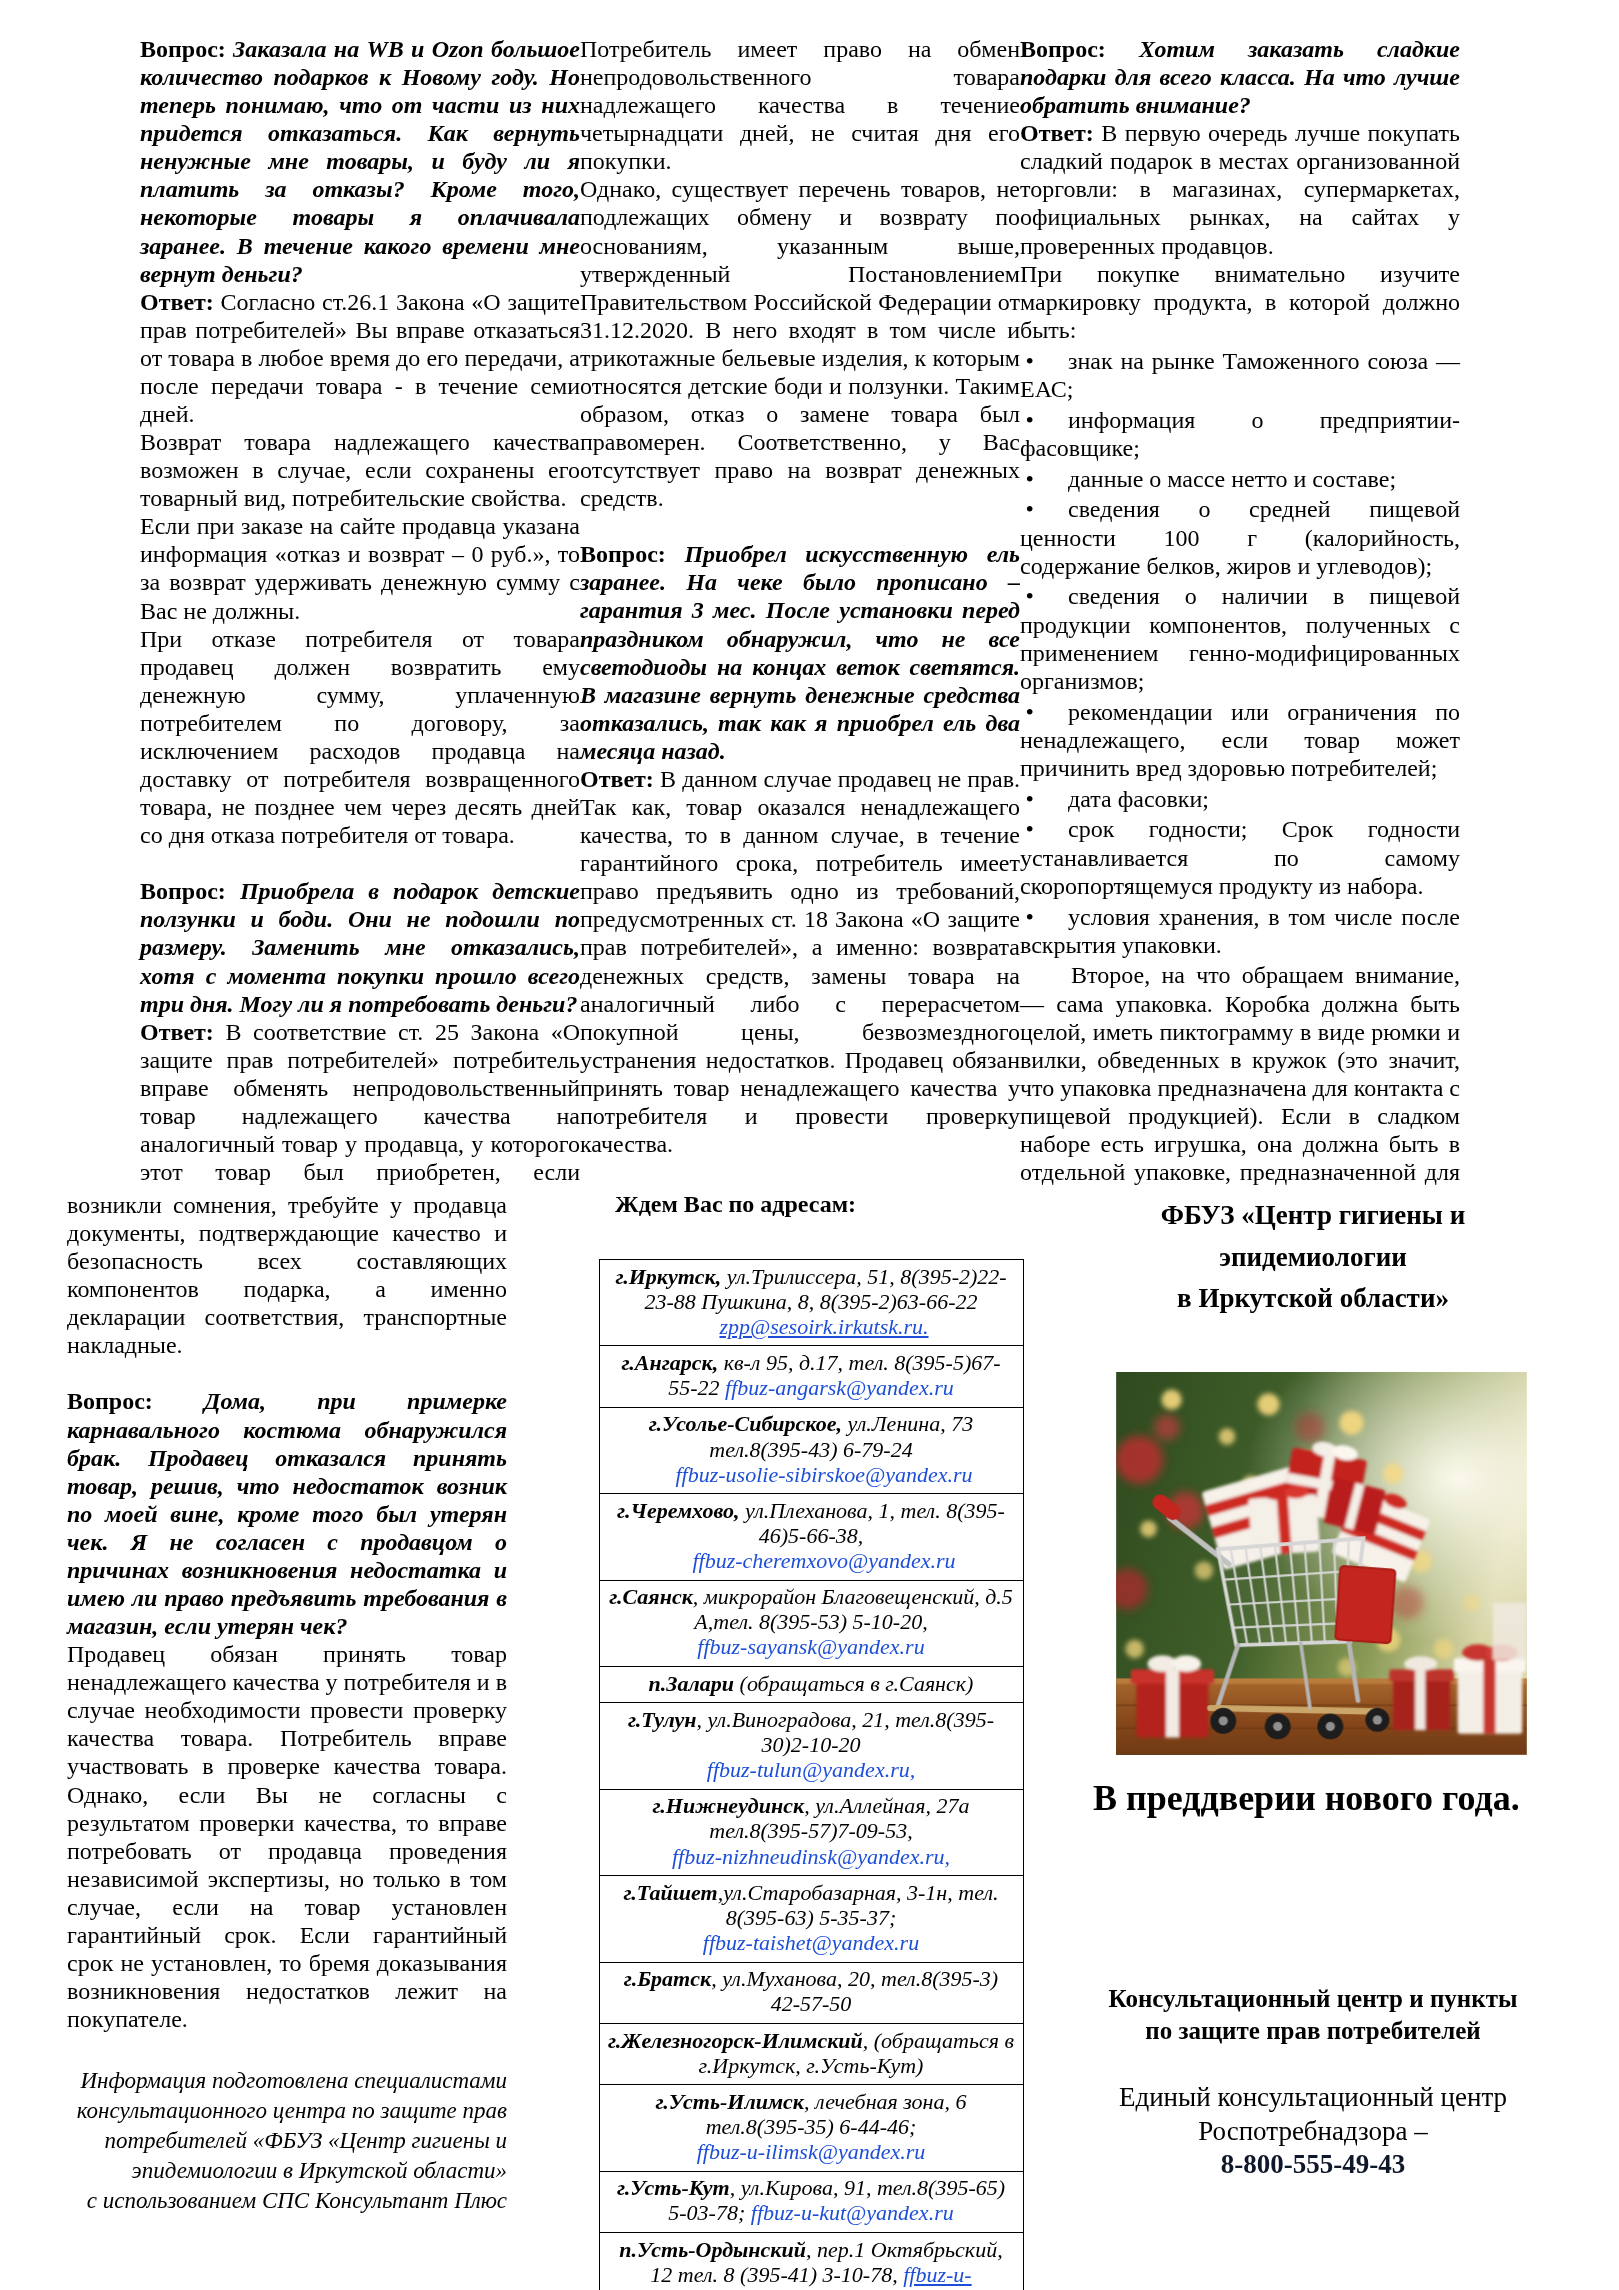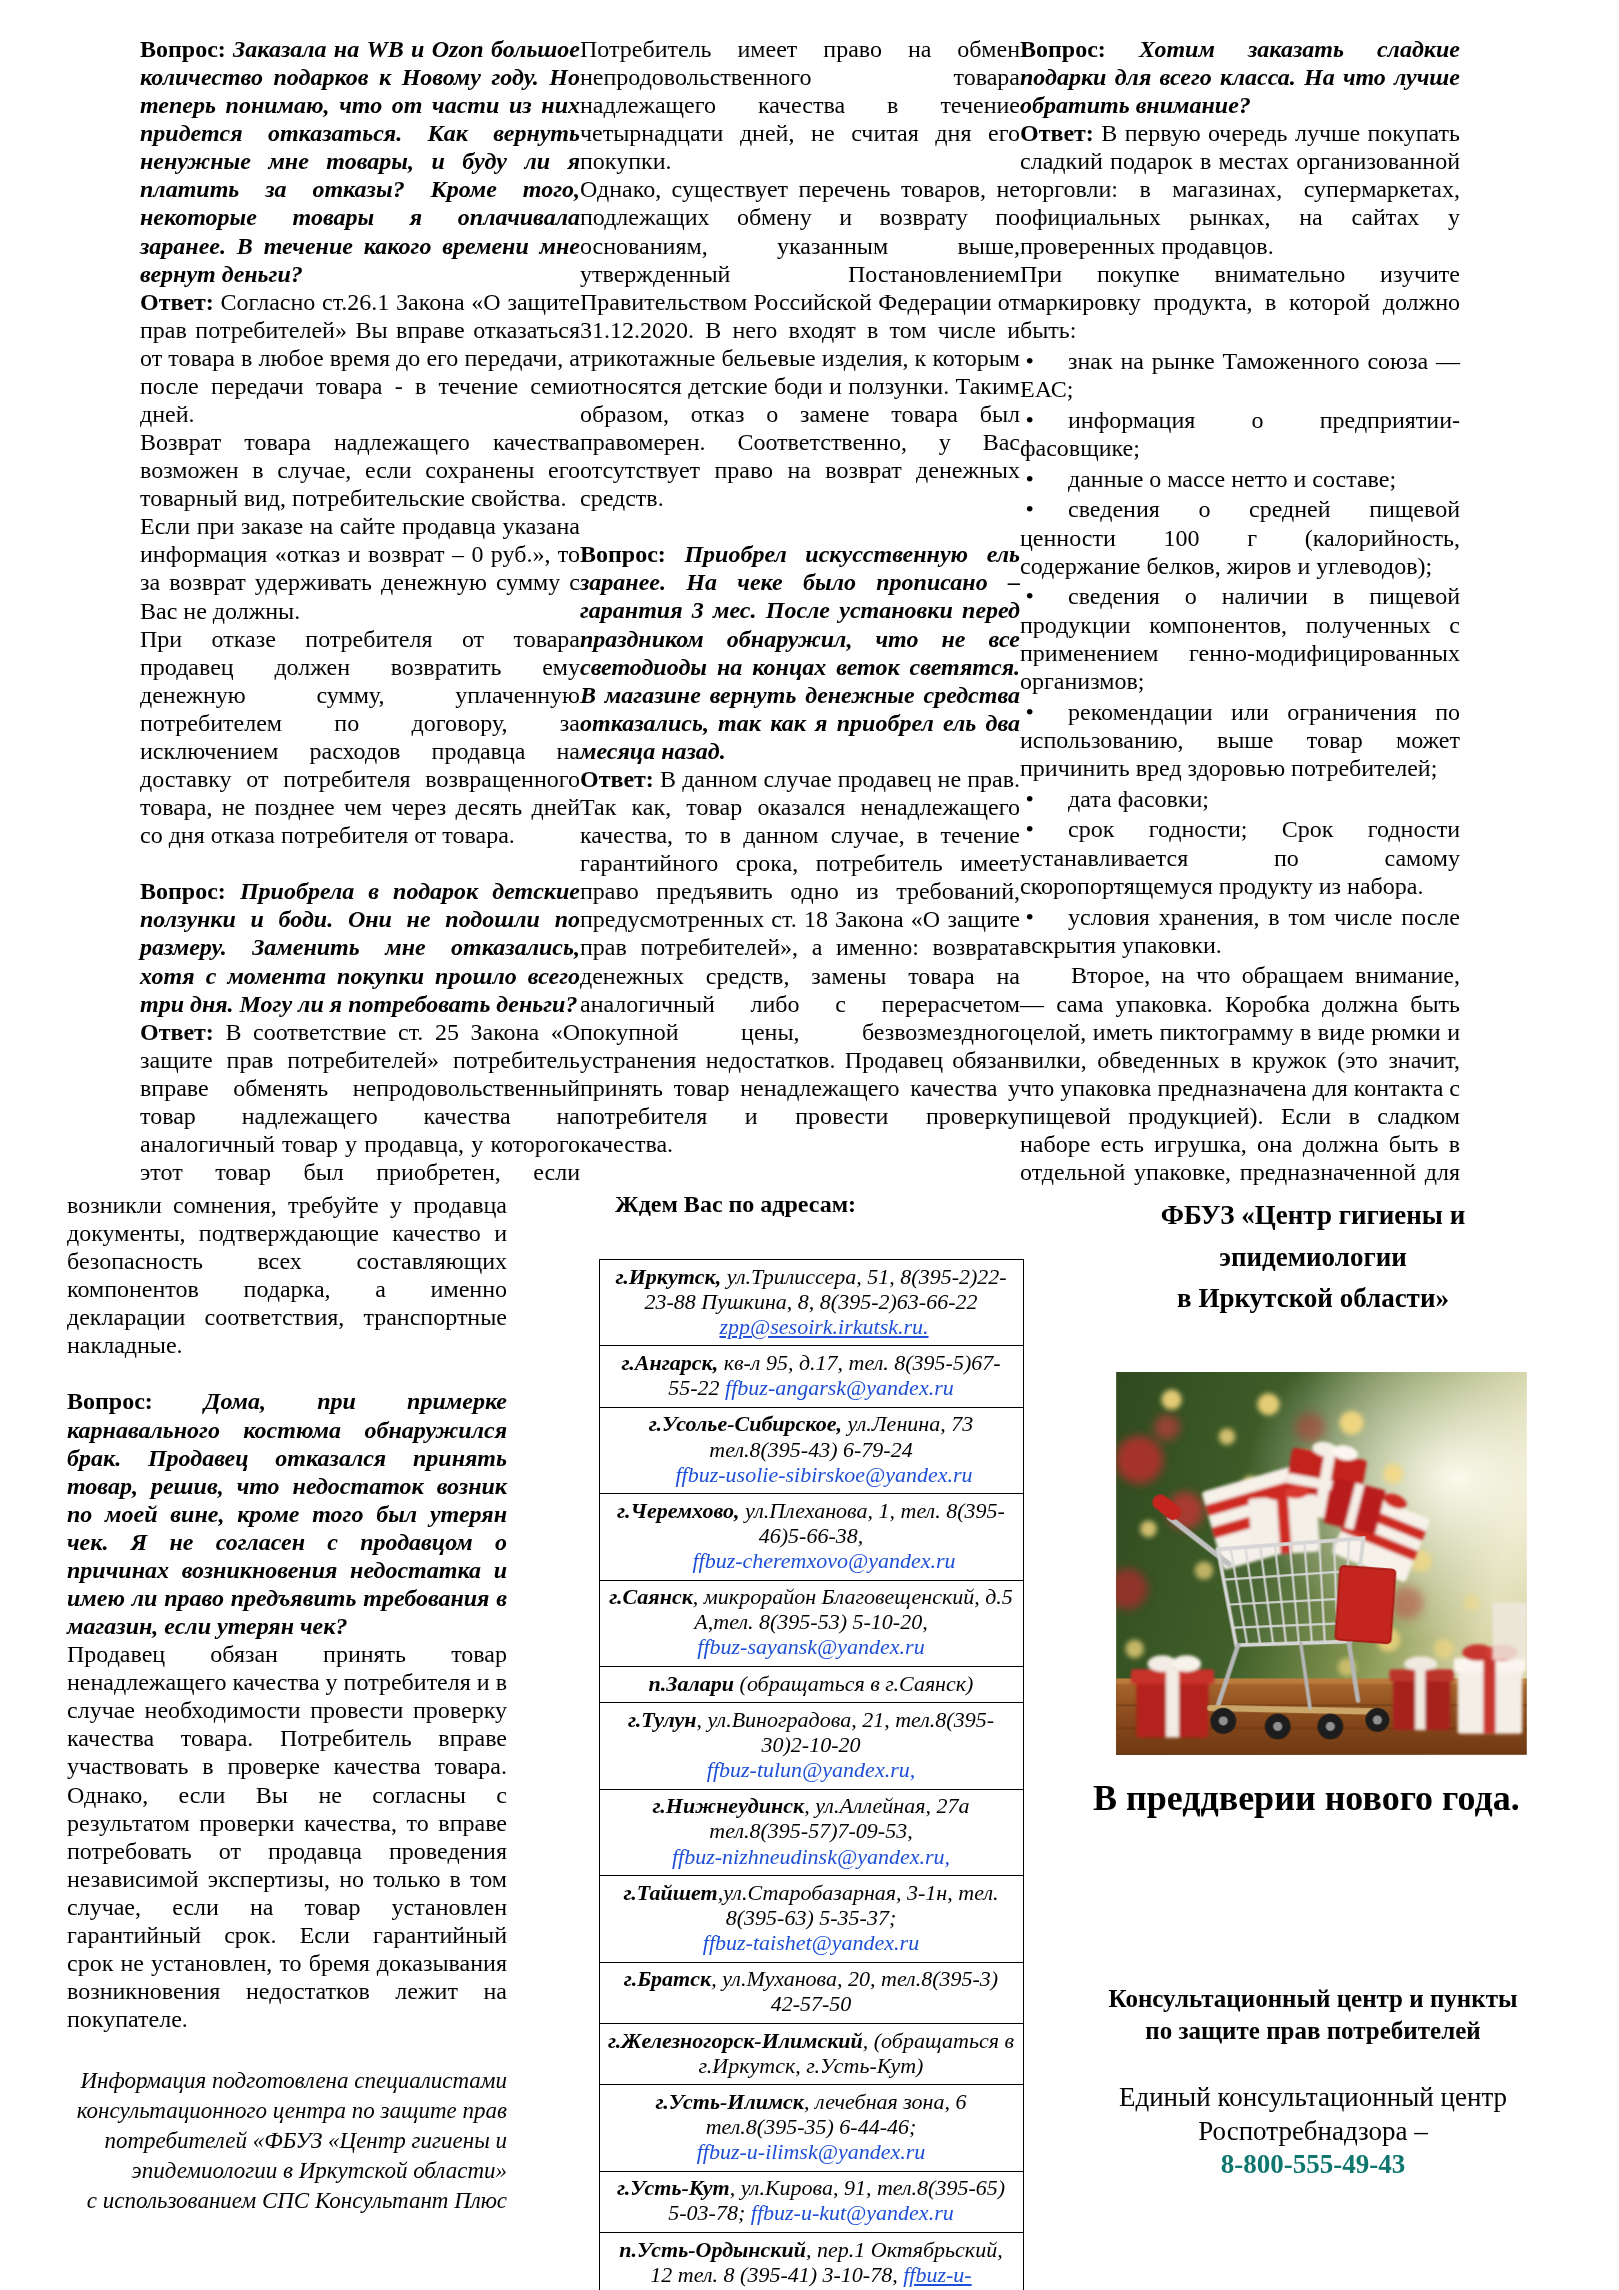--- a/index.html
+++ b/index.html
@@ -71,21 +71,21 @@
     <div class="col">
       <p><span class="label">Вопрос:</span> <span class="qtext">Хотим заказать сладкие подарки для всего класса. На что лучше обратить внимание?</span></p>
       <p><span class="label">Ответ:</span> <span>В первую очередь лучше покупать сладкий подарок в местах организованной торговли: в магазинах, супермаркетах, официальных рынках, на сайтах у проверенных продавцов.</span></p>
       <p>При покупке внимательно изучите маркировку продукта, в которой должно быть:</p>
 
       <p class="bullet-item"><span class="bullet-mark">•</span><span>знак на рынке Таможенного союза — ЕАС;</span></p>
       <p class="bullet-item"><span class="bullet-mark">•</span><span>информация о предприятии-фасовщике;</span></p>
       <p class="bullet-item"><span class="bullet-mark">•</span><span>данные о массе нетто и составе;</span></p>
       <p class="bullet-item"><span class="bullet-mark">•</span><span>сведения о средней пищевой ценности 100 г (калорийность, содержание белков, жиров и углеводов);</span></p>
       <p class="bullet-item"><span class="bullet-mark">•</span><span>сведения о наличии в пищевой продукции компонентов, полученных с применением генно-модифицированных организмов;</span></p>
-      <p class="bullet-item"><span class="bullet-mark">•</span><span>рекомендации или ограничения по использованию, выше товар может причинить вред здоровью потребителей;</span></p>
+      <p class="bullet-item"><span class="bullet-mark">•</span><span>рекомендации или ограничения по ненадлежащего, если товар может причинить вред здоровью потребителей;</span></p>
       <p class="bullet-item"><span class="bullet-mark">•</span><span>дата фасовки;</span></p>
       <p class="bullet-item"><span class="bullet-mark">•</span><span>срок годности; Срок годности устанавливается по самому скоропортящемуся продукту из набора.</span></p>
       <p class="bullet-item"><span class="bullet-mark">•</span><span>условия хранения, в том числе после вскрытия упаковки.</span></p>
 
       <p class="indent">Второе, на что обращаем внимание, — сама упаковка. Коробка должна быть целой, иметь пиктограмму  в виде рюмки и вилки, обведенных в кружок (это значит, что упаковка предназначена для контакта с пищевой продукцией). Если в сладком наборе есть игрушка, она должна быть в отдельной упаковке,  предназначенной  для контакта с пищевыми продуктами.</p>
 
     </div>
   </div>
 
   <div class="row">
@@ -322,17 +322,17 @@
           </g>
         </svg>
       </div>
 
       <div class="caption">В преддверии нового года.</div>
 
       <div class="footer1">Консультационный центр и пункты
 по защите прав потребителей</div>
       <div class="footer2">Единый консультационный центр
 Роспотребнадзора –</div>
-      <div class="phone" style="color: #0f766e;">8-800-555-49-43</div>
+      <div class="phone" style="color: #0f172a;">8-800-555-49-43</div>
     </div>
   </div>
 </div>
 
 
 </body></html>

